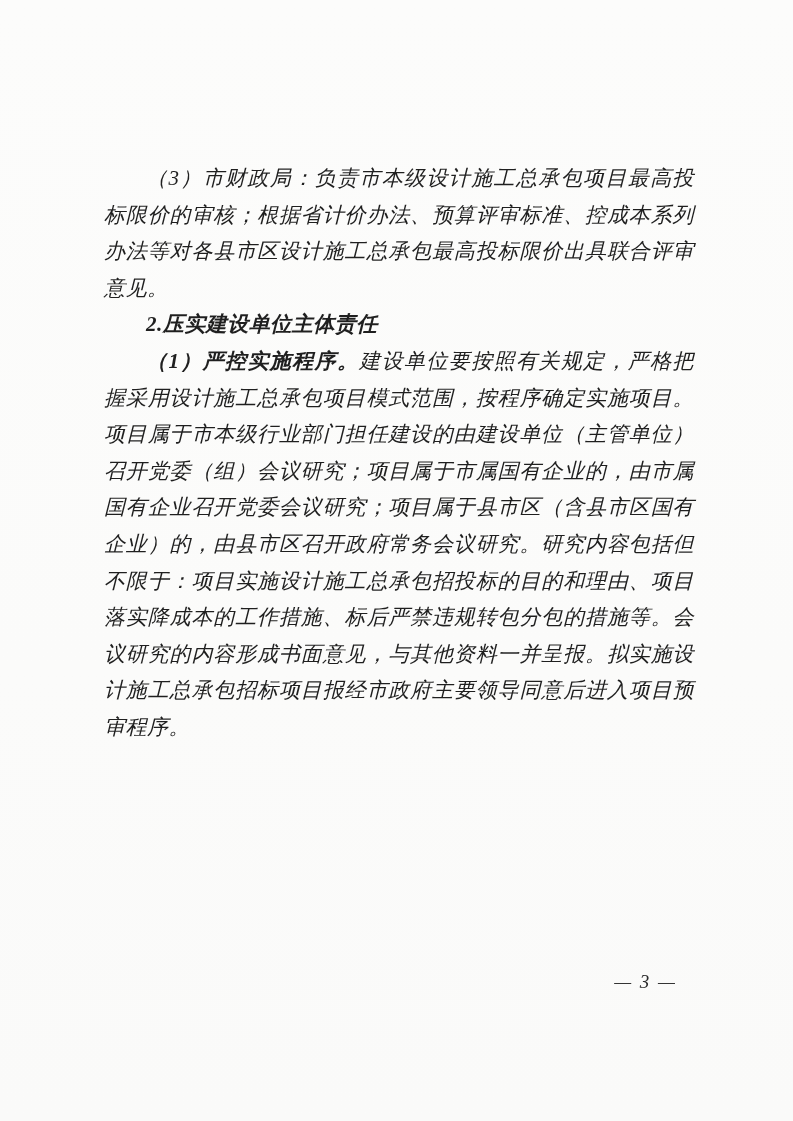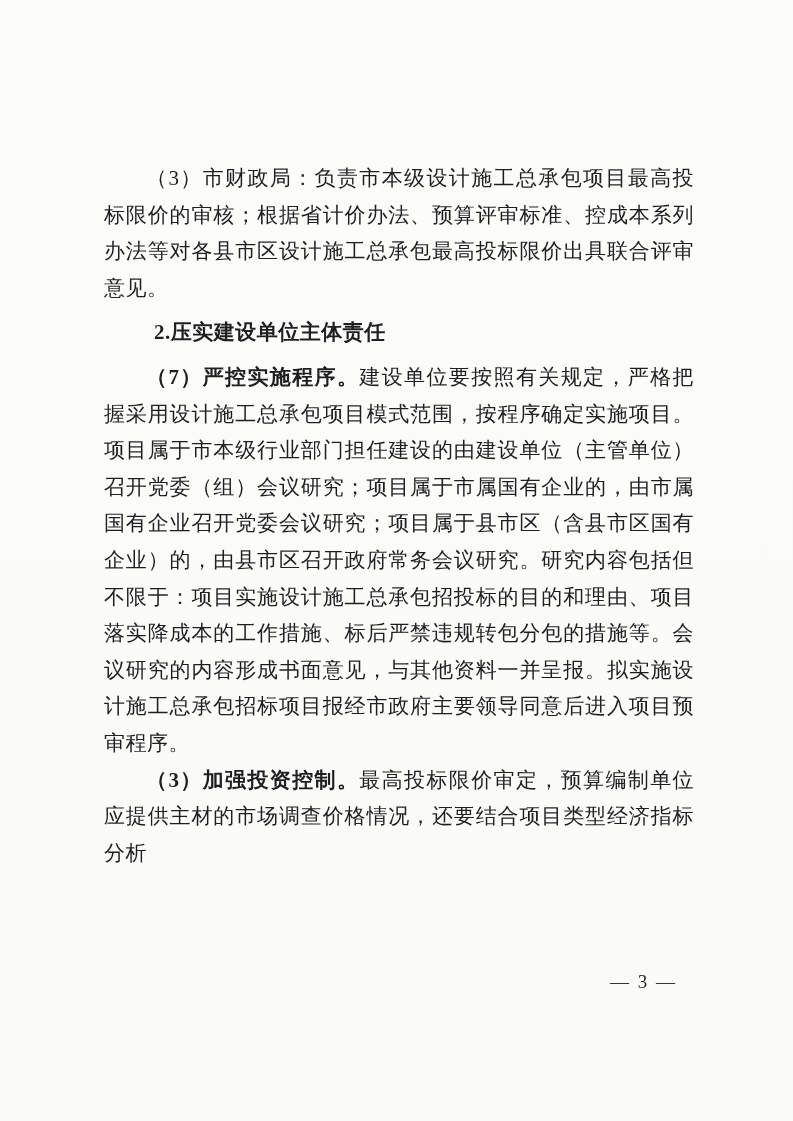--- a/index.html
+++ b/index.html
@@ -12,38 +12,39 @@
     background: #fbfbfa;
     position: relative;
     overflow: hidden;
     font-family: "Liberation Serif", "DejaVu Serif", serif;
     color: #1f1f1f;
   }
   .page {
     position: absolute;
     inset: 0;
     background: linear-gradient(180deg, #fcfcfb 0%, #fbfbfa 60%, #fafaf9 100%);
+    font-style: italic;
   }
   .content {
     position: absolute;
     left: 104px;
     top: 160px;
     width: 590px;
     font-size: 21px;
     line-height: 36.6px;
     text-align: justify;
     text-justify: inter-character;
     letter-spacing: 0.5px;
   }
   .para {
     margin: 0;
     text-indent: 2em;
   }
   .heading {
-    margin: 8px;
+    margin: 0;
     text-indent: 2em;
     font-weight: bold;
   }
   .lead {
     font-weight: bold;
   }
   .page-number {
     position: absolute;
     top: 971px;
     right: 116px;
@@ -60,24 +61,21 @@
 
     <p class="para">
       <span>（3）市财政局：负责市本级设计施工总承包项目最高投标限价的审核；根据省计价办法、预算评审标准、控成本系列办法等对各县市区设计施工总承包最高投标限价出具联合评审意见。</span>
     </p>
 
     <p class="heading">
       <span>2.压实建设单位主体责任</span>
     </p>
 
     <p class="para">
-      <span class="lead">（7）严控实施程序。</span><span>建设单位要按照有关规定，严格把握采用设计施工总承包项目模式范围，按程序确定实施项目。项目属于市本级行业部门担任建设的由建设单位（主管单位）召开党委（组）会议研究；项目属于市属国有企业的，由市属国有企业召开党委会议研究；项目属于县市区（含县市区国有企业）的，由县市区召开政府常务会议研究。研究内容包括但不限于：项目实施设计施工总承包招投标的目的和理由、项目落实降成本的工作措施、标后严禁违规转包分包的措施等。会议研究的内容形成书面意见，与其他资料一并呈报。拟实施设计施工总承包招标项目报经市政府主要领导同意后进入项目预审程序。</span>
+      <span class="lead">（1）严控实施程序。</span><span>建设单位要按照有关规定，严格把握采用设计施工总承包项目模式范围，按程序确定实施项目。项目属于市本级行业部门担任建设的由建设单位（主管单位）召开党委（组）会议研究；项目属于市属国有企业的，由市属国有企业召开党委会议研究；项目属于县市区（含县市区国有企业）的，由县市区召开政府常务会议研究。研究内容包括但不限于：项目实施设计施工总承包招投标的目的和理由、项目落实降成本的工作措施、标后严禁违规转包分包的措施等。会议研究的内容形成书面意见，与其他资料一并呈报。拟实施设计施工总承包招标项目报经市政府主要领导同意后进入项目预审程序。</span>
     </p>
 
 
-    <p class="para">
-      <span class="lead">（3）加强投资控制。</span><span>最高投标限价审定，预算编制单位应提供主材的市场调查价格情况，还要结合项目类型经济指标分析</span>
-    </p>
 
   </div>
 
   <div class="page-number">— 3 —</div>
 </div>
 
 </body></html>

